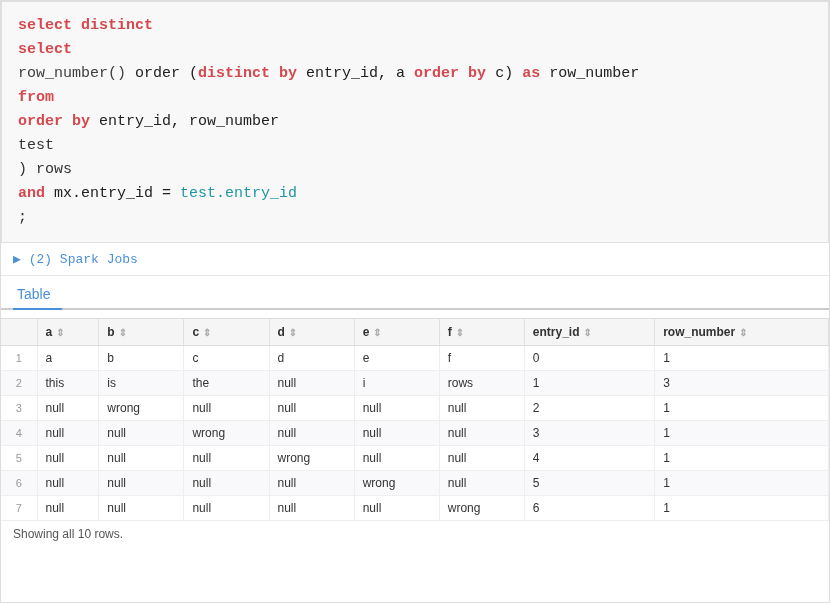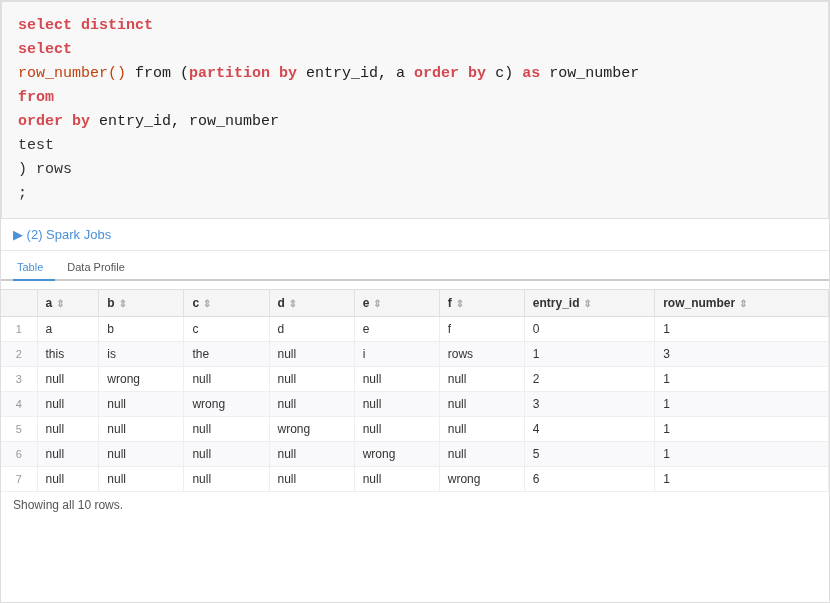--- a/index.html
+++ b/index.html
@@ -14,39 +14,39 @@
       background: #f8f8f8;
       border: 1px solid #e0e0e0;
       padding: 12px 16px;
       line-height: 1.6;
       font-size: 15px;
       font-family: 'Courier New', monospace;
     }
 
     .kw { color: #d44950; font-weight: bold; }
     .id { color: #212121; }
-    .fn { color: #c2410c; text-align: right; }
+    .fn { color: #404040; text-align: right; }
     .str { color: #2196a3; }
 
     .spark-jobs-section {
       padding: 8px 12px;
-      font-family: Liberation Sans, sans-serif;
+      font-family: Liberation Mono, monospace;
       font-size: 13px;
       color: #4a90d9;
       cursor: pointer;
       border-bottom: 1px solid #e8e8e8;
     }
 
     .tabs-bar {
       display: flex;
       align-items: flex-end;
       padding: 4px 12px 0 12px;
       border-bottom: 2px solid #ccc;
       font-family: Arial, sans-serif;
-      font-size: 11px;
+      font-size: 14px;
     }
 
     .tab {
       padding: 6px 12px 6px 4px;
       cursor: pointer;
       color: #555;
       margin-right: 8px;
       border-bottom: 2px solid transparent;
       margin-bottom: -2px;
     }
@@ -137,38 +137,36 @@
     }
   </style>
 </head>
 <body>
 
 <div class="outer-container">
 
   <div class="code-block" id="code-block">
       <div><span class="kw">select distinct</span></div>
       <div><span class="kw">  select</span></div>
-      <div><span class="id">    </span><span class="fn">row_number()</span><span class="id"> from (</span><span class="kw">partition by</span><span class="id"> entry_id, a </span><span class="kw">order by</span><span class="id"> c) </span><span class="kw">as</span><span class="id"> row_number</span></div>
+      <div><span class="id">    </span><span class="fn">row_number()</span><span class="id"> order (</span><span class="kw">distinct by</span><span class="id"> entry_id, a </span><span class="kw">order by</span><span class="id"> c) </span><span class="kw">as</span><span class="id"> row_number</span></div>
       <div><span class="kw">  from</span></div>
       <div><span class="kw">  order by</span><span class="id"> entry_id, row_number</span></div>
       <div>    test</div>
       <div>) rows</div>
+      <div><span class="kw">  and</span><span class="id"> mx.entry_id </span><span class="id">=</span><span class="str"> test.entry_id</span></div>
       <div>;</div>
     </div>
 
   <div class="spark-jobs-section">
     <span>▶ (2) Spark Jobs</span>
   </div>
 
   <div class="tabs-bar">
     <div class="tab active">
       <span>Table</span>
-    </div>
-    <div class="tab">
-      <span>Data Profile</span>
     </div>
   </div>
 
   <div class="table-container">
     <table class="data-table">
       <thead>
         <tr id="table-header">
             <th></th>
             <th>a<span class="sort-icon">⇕</span></th>
             <th>b<span class="sort-icon">⇕</span></th>

